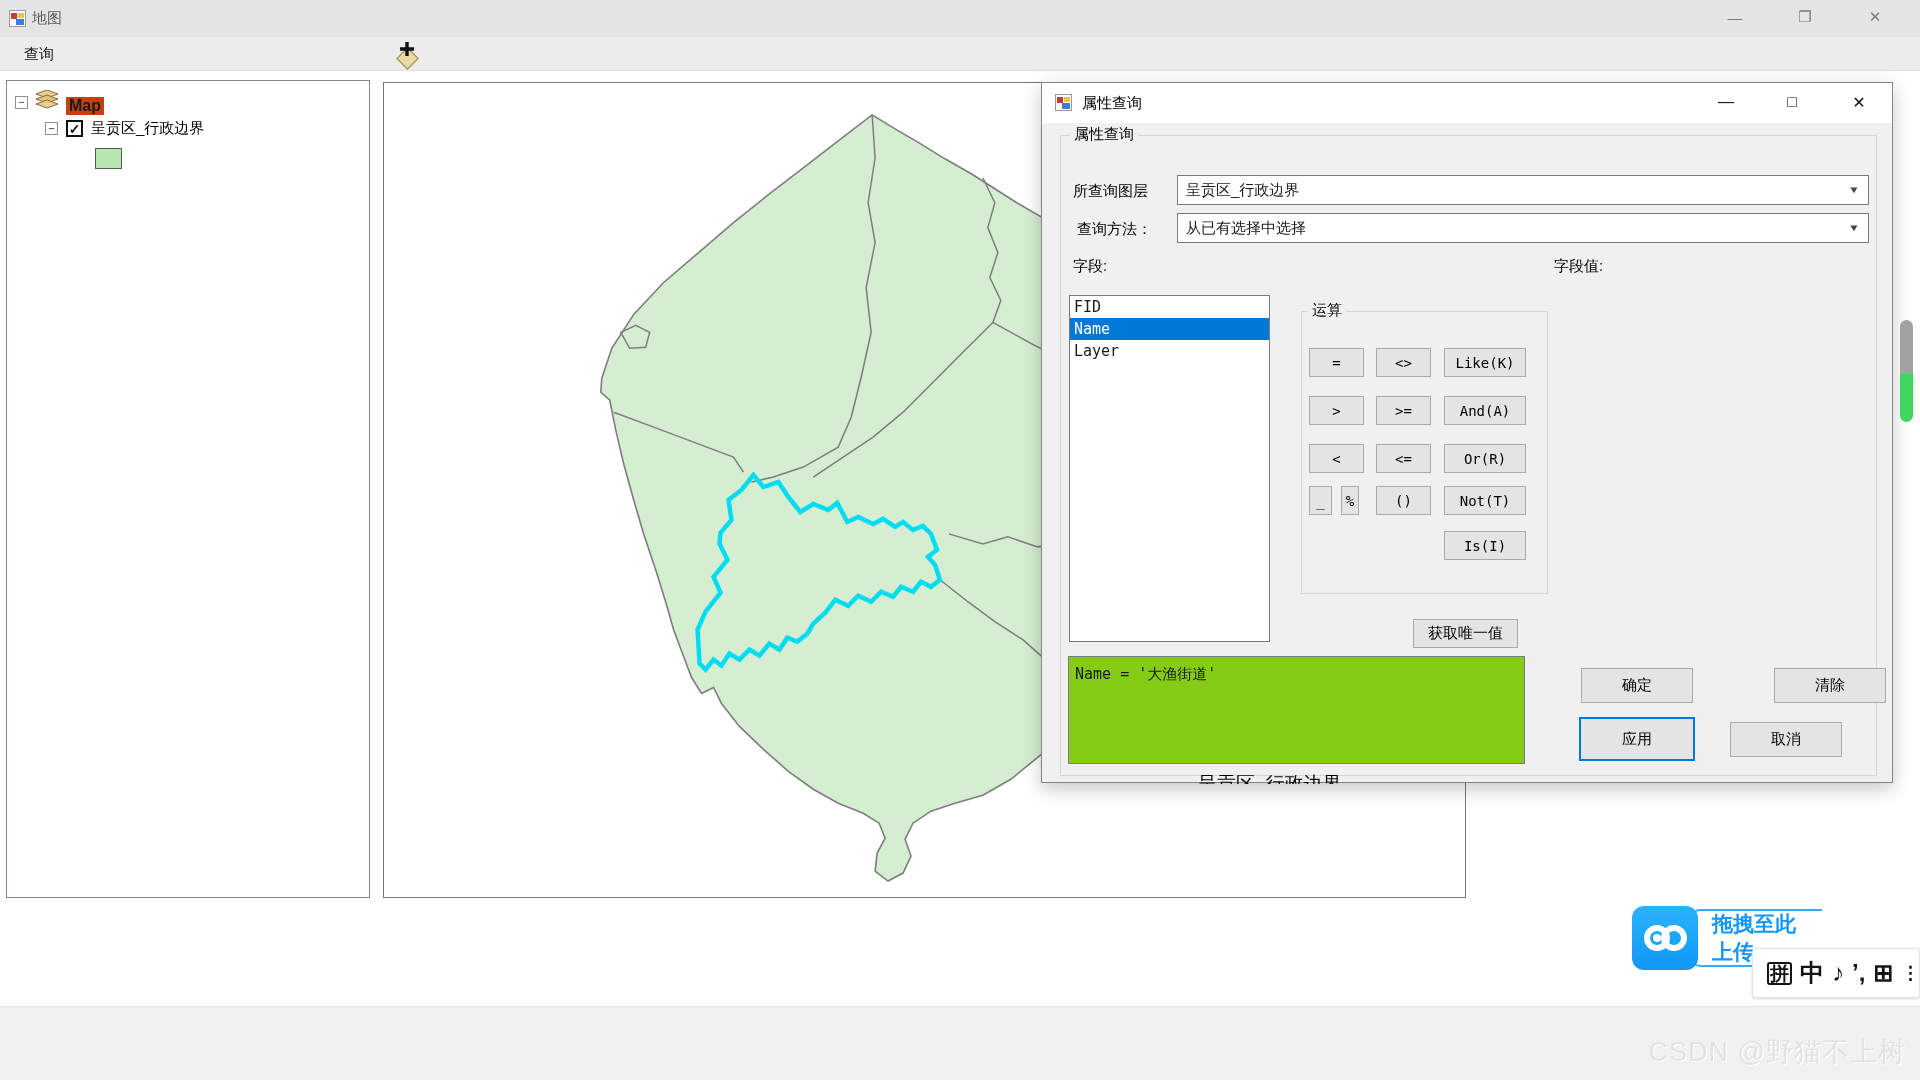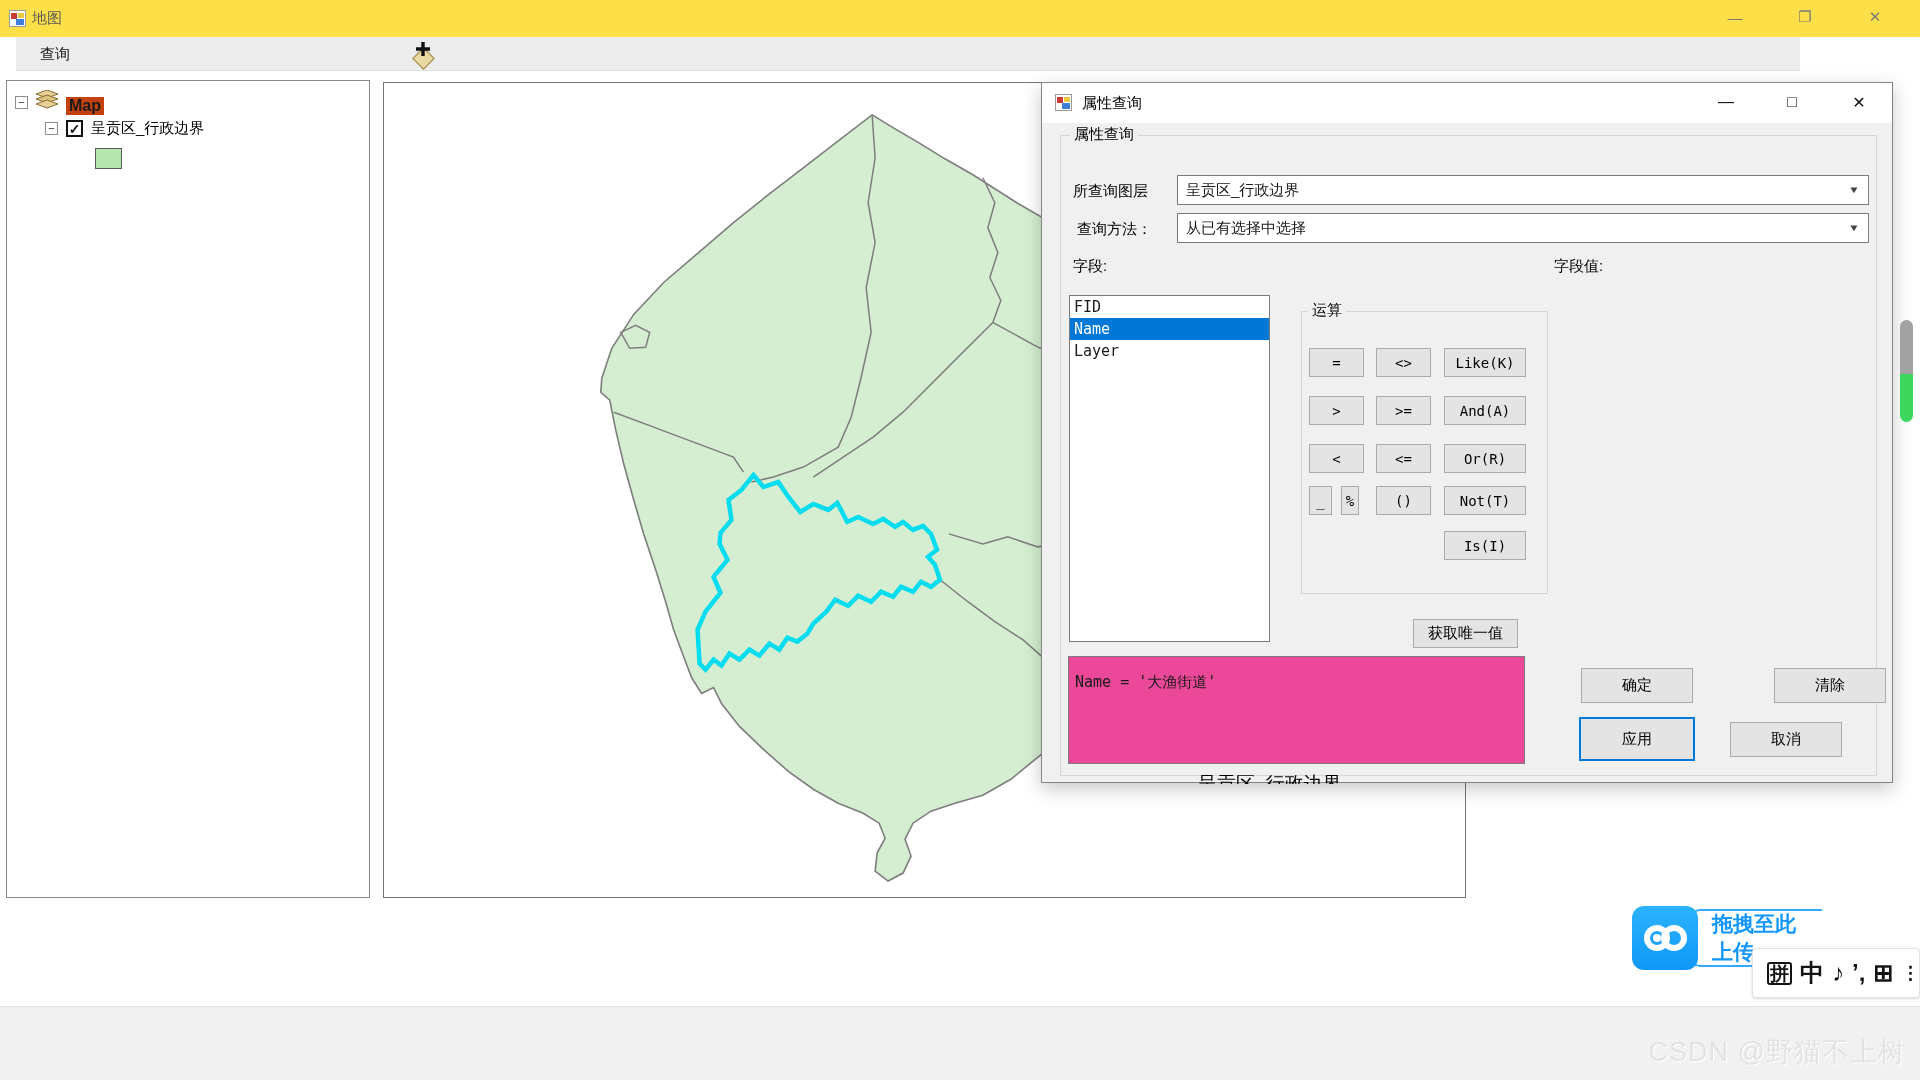--- a/index.html
+++ b/index.html
@@ -1,23 +1,23 @@
 <!DOCTYPE html>
 <html><head>
 <meta charset="utf-8">
 <style>
   * { margin:0; padding:0; box-sizing:border-box; }
   html,body { width:1920px; height:1080px; overflow:hidden; background:#fff;
               font-family:"Liberation Sans", sans-serif; color:#1a1a1a; }
   .abs { position:absolute; }
   
-  #titlebar { left:0; top:0; width:1920px; height:37px; background:#fde047; }
+  #titlebar { left:0; top:0; width:1920px; height:37px; background:#e5e5e5; }
   #title-text { left:32px; top:9px; font-size:15px; color:#595959; }
   .cap-btn { width:46px; height:30px; top:2px; display:flex; align-items:center; justify-content:center; color:#7a7a7a; font-size:15px; }
-  #menubar { left:16px; top:37px; width:1784px; height:34px; background:#ececec; border-bottom:1px solid #e0e0e0; }
+  #menubar { left:0; top:37px; width:1920px; height:34px; background:#ececec; border-bottom:1px solid #e0e0e0; }
   #menu-query { left:14px; top:6px; padding:2px 10px; font-size:15px; color:#111; }
   #tool-diamond { left:392px; top:3px; width:30px; height:30px; }
   
   .form-icon { width:17px; height:17px; position:absolute; }
   .form-icon .f { position:absolute; border:1px solid #9a9a9a; background:#fff; left:0; top:0; width:17px; height:17px; }
   .form-icon .r { position:absolute; left:2px; top:3px;  width:6px; height:6px; background:#cc3b33; }
   .form-icon .y { position:absolute; left:9px; top:3px;  width:6px; height:5px; background:#e8c93e; }
   .form-icon .b { position:absolute; left:7px; top:9px;  width:8px; height:6px; background:#3d7edb; }
   
   #tree-panel { left:6px; top:80px; width:364px; height:818px; background:#fff; border:1px solid #828790; }
@@ -35,21 +35,21 @@
   .combo .chev { margin-left:auto; color:#444; font-size:12px; transform:scaleY(.8); }
   .listbox { background:#fff; border:1px solid #7a7a7a; overflow:hidden; }
   .li { padding:1px 4px; font-size:15px; line-height:20px; font-family:"DejaVu Sans Mono", monospace; }
   .li.sel { background:#0078d7; color:#fff; }
   .vli { padding:0 4px; font-size:15px; line-height:17.5px; white-space:nowrap; }
   .vli.sel { background:#0078d7; color:#fff; }
   .btn { background:#e4e4e4; border:1px solid #aaaaaa; display:flex; align-items:center; justify-content:center;
          font-size:14px; color:#000; font-family:"DejaVu Sans Mono", monospace; }
   .btn.cn { font-family:"Liberation Sans", sans-serif; font-size:15px; }
   .btn.apply { border:2px solid #0078d7; }
-  #sqlbox { background:#ec4899; border:1px solid #7a7a7a; font-family:"DejaVu Sans Mono", monospace; font-size:15px; padding:16px 6px; }
+  #sqlbox { background:#84cc16; border:1px solid #7a7a7a; font-family:"DejaVu Sans Mono", monospace; font-size:15px; padding:8px 6px; }
   
   #bottom-strip { left:0; top:1006px; width:1920px; height:74px; background:#f1f1f1; border-top:1px solid #e3e3e3; }
   #watermark { right:14px; top:1034px; font-size:27px; color:#e2e2e2; text-shadow:1px 1px 0 #ffffff; letter-spacing:1px;text-align:right; }
   #upload { left:1632px; top:871px; height:64px; display:flex;margin-top:35px; }
   #upload-tile { width:66px; height:64px; border-radius:12px; background:linear-gradient(#2cb3ff,#0f97f7); position:relative; z-index:2; }
   #upload-label { margin-left:-8px; padding:0 10px 0 20px; height:58px; margin-top:3px; background:#fff;
                   border:2px solid #35aaff; border-right:none; border-radius:10px 0 0 10px;
                   display:flex; align-items:center; font-weight:bold; font-size:21px; color:#1196fb; width:132px; }
   #ime-bar { left:1752px; top:948px; width:168px; height:50px; background:#fff; border:1px solid #e2e2e2;
              border-radius:4px; display:flex; align-items:center; box-shadow:0 1px 3px rgba(0,0,0,.15); }

